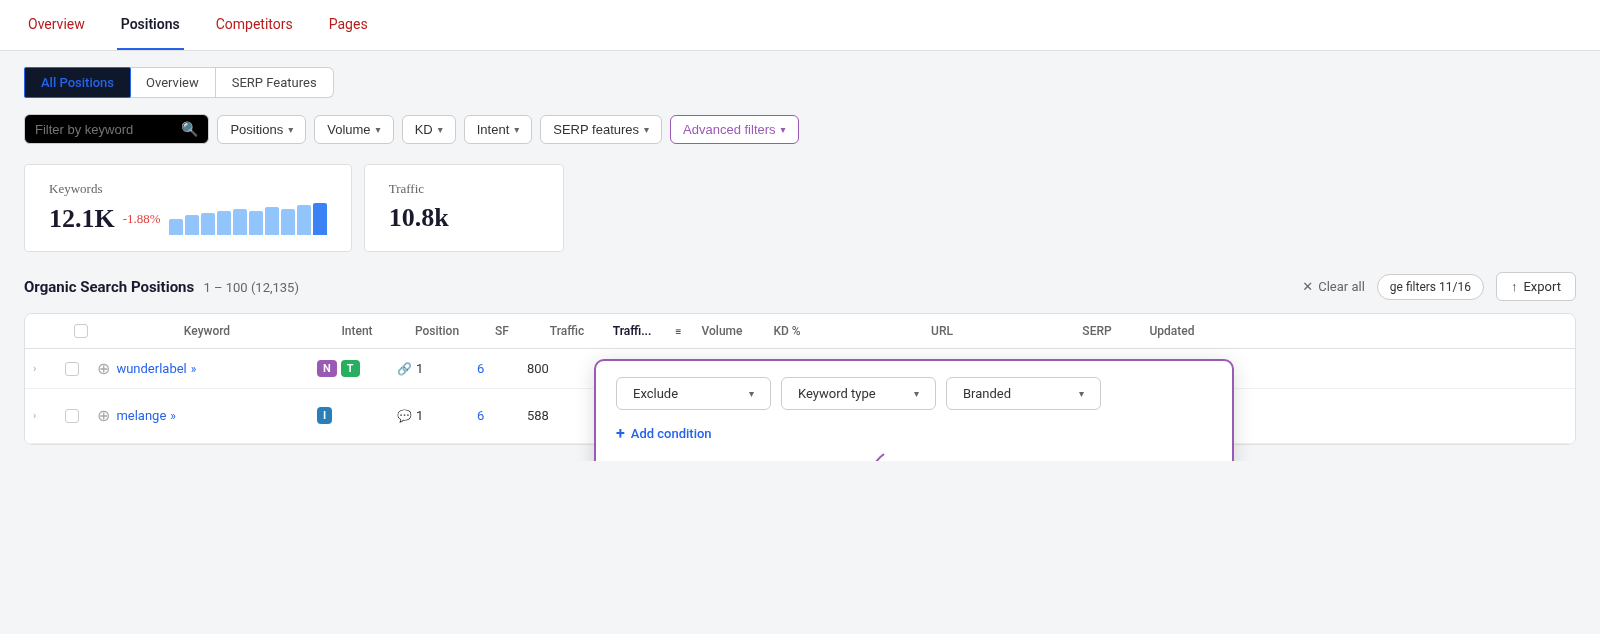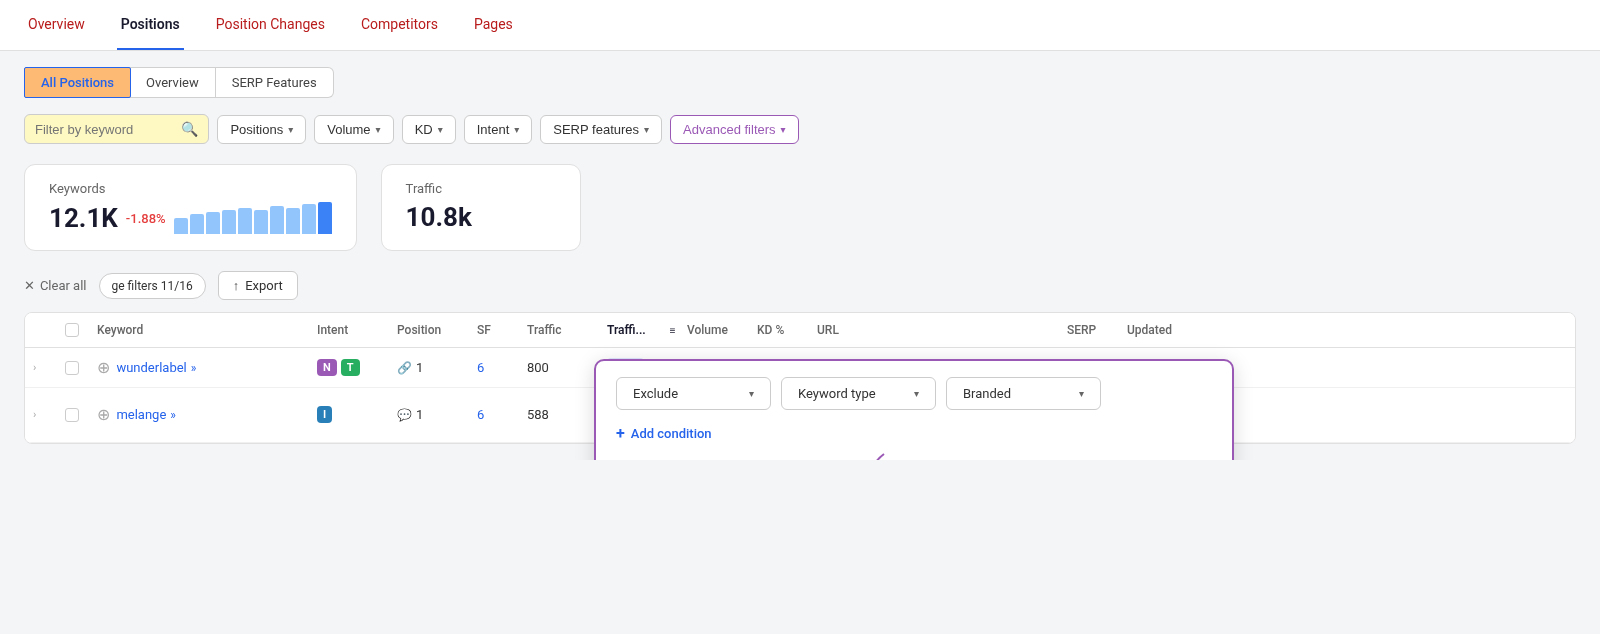--- a/index.html
+++ b/index.html
@@ -9,33 +9,33 @@
     .nav-item { padding: 16px 4px; font-size: 14px; color: #b91c1c; cursor: pointer; border-bottom: 2px solid transparent; white-space: nowrap; }
     .nav-item.active { color: #1a1a2e; font-weight: 600; border-bottom: 2px solid #2563eb; }
 
     .content { padding: 16px 24px; }
 
     .subtabs { display: flex; gap: 0; margin-bottom: 16px; }
     .subtab { padding: 7px 16px; font-size: 13px; color: #444; cursor: pointer; border: 1px solid #d0d0d0; background: #fff; }
     .subtab:first-child { border-radius: 6px 0 0 6px; }
     .subtab:last-child { border-radius: 0 6px 6px 0; }
     .subtab + .subtab { border-left: none; }
-    .subtab.active { background: #fdba74; border-color: #2563eb; color: #2563eb; font-weight: 500; z-index: 1; border-radius: 2px; border: 1.5px solid #2563eb; margin-right: -1px; }
+    .subtab.active { background: #0f172a; border-color: #2563eb; color: #2563eb; font-weight: 500; z-index: 1; border-radius: 2px; border: 1.5px solid #2563eb; margin-right: -1px; }
 
     .filter-bar { display: flex; align-items: center; gap: 8px; margin-bottom: 20px; flex-wrap: wrap; }
-    .filter-search { display: flex; align-items: center; border: 1px solid #ccc; border-radius: 6px; background: #fef9c3; padding: 6px 10px; gap: 6px; }
+    .filter-search { display: flex; align-items: center; border: 1px solid #ccc; border-radius: 6px; background: #000000; padding: 6px 10px; gap: 6px; }
     .filter-search input { border: none; outline: none; font-size: 13px; color: #666; width: 140px; background: transparent; }
     .search-icon-btn { color: #888; cursor: pointer; font-size: 14px; }
     .filter-btn { display: flex; align-items: center; gap: 5px; border: 1px solid #ccc; border-radius: 6px; background: #fff; padding: 6px 12px; font-size: 13px; color: #333; cursor: pointer; white-space: nowrap; }
     .filter-btn.advanced { border-color: #9b59b6; color: #9b59b6; background: #fff; }
     .chevron { font-size: 10px; color: #666; }
     .chevron.purple { color: #9b59b6; }
 
     .stats-row { display: flex; gap: 0; margin-bottom: 20px; }
-    .stat-card { background: #fff; border: 1px solid #e0e0e0; border-radius: 11px; padding: 16px 24px; min-width: 200px; margin-right: 24px; }
+    .stat-card { background: #fff; border: 1px solid #e0e0e0; border-radius: 4px; padding: 16px 24px; min-width: 200px; margin-right: 12px; font-family: Liberation Serif, serif; }
     .stat-label { font-size: 13px; color: #666; margin-bottom: 6px; }
     .stat-value { font-size: 26px; font-weight: 700; color: #1a1a2e; display: flex; align-items: center; gap: 8px; }
     .stat-change { font-size: 13px; color: #e53e3e; font-weight: 500; }
     .sparkbar { display: flex; align-items: flex-end; gap: 2px; height: 32px; }
     .bar { width: 14px; background: #93c5fd; border-radius: 2px 2px 0 0; }
     .bar.active { background: #3b82f6; }
 
     .dropdown-panel { position: absolute; left: 570px; top: 195px; background: #fff; border: 2px solid #9b59b6; border-radius: 10px; padding: 16px 20px; z-index: 100; min-width: 640px; box-shadow: 0 4px 20px rgba(0,0,0,0.15); }
     .dropdown-row { display: flex; align-items: center; gap: 10px; margin-bottom: 14px; }
     .dd-select { display: flex; align-items: center; justify-content: space-between; border: 1px solid #ccc; border-radius: 6px; background: #fff; padding: 8px 16px; font-size: 13px; color: #333; cursor: pointer; min-width: 155px; gap: 24px; }
@@ -47,21 +47,21 @@
     .section-header { display: flex; align-items: center; justify-content: space-between; margin-bottom: 12px; }
     .section-title { font-size: 15px; font-weight: 700; color: #1a1a2e; }
     .section-subtitle { font-size: 13px; color: #666; font-weight: 400; margin-left: 6px; }
     .section-actions { display: flex; align-items: center; gap: 12px; }
     .clear-all { display: flex; align-items: center; gap: 5px; color: #666; font-size: 13px; cursor: pointer; }
     .manage-cols { border: 1px solid #ccc; border-radius: 20px; padding: 5px 12px; font-size: 12px; color: #333; background: #fff; cursor: pointer; }
     .export-btn { display: flex; align-items: center; gap: 6px; border: 1px solid #ccc; border-radius: 6px; padding: 6px 14px; font-size: 13px; color: #333; background: #fff; cursor: pointer; }
 
     .data-table { width: 100%; background: #fff; border: 1px solid #e0e0e0; border-radius: 8px; overflow: hidden; }
     .table-header { display: grid; grid-template-columns: 32px 32px 220px 80px 80px 50px 80px 80px 70px 60px 250px 60px 90px; align-items: center; background: #fff; border-bottom: 1px solid #e0e0e0; padding: 10px 8px; }
-    .th { font-size: 12px; color: #666; font-weight: 500; white-space: nowrap; display: flex; align-items: center; gap: 3px; }
+    .th { font-size: 12px; color: #666; font-weight: 500; white-space: nowrap; display: flex; align-items: center; gap: 3px; justify-content: center; }
     .th.sorted { color: #1a1a2e; font-weight: 600; gap: 24px; }
     .sort-icon { font-size: 10px; }
     .table-row-grid { display: grid; grid-template-columns: 32px 32px 220px 80px 80px 50px 80px 80px 70px 60px 250px 60px 90px; align-items: center; padding: 10px 8px; border-bottom: 1px solid #f0f0f0; background: #fff; }
     .cell { font-size: 13px; color: #333; display: flex; align-items: center; gap: 4px; }
     .cell.blue { color: #2563eb; }
     .keyword-link { color: #2563eb; font-size: 13px; cursor: pointer; }
     .chevron-right { color: #aaa; font-size: 11px; cursor: pointer; }
     .add-circle { color: #aaa; font-size: 16px; cursor: pointer; margin-right: 2px; }
     .badge { border-radius: 4px; padding: 2px 6px; font-size: 11px; font-weight: 600; color: #fff; }
     .badge-n { background: #9b59b6; }
@@ -76,21 +76,20 @@
     .traffic-highlight { background: #e0e7ff; border-radius: 4px; padding: 2px 6px; color: #1a1a2e; font-size: 13px; }
 
     .main-area { position: relative; }
   </style>
 </head>
 <body>
 
 <div class="top-nav">
   <span class="nav-item">Overview</span>
   <span class="nav-item active">Positions</span>
-  <span class="nav-item">Position Changes</span>
   <span class="nav-item">Competitors</span>
   <span class="nav-item">Pages</span>
 </div>
 
 <div class="content">
   <div class="subtabs">
     <span class="subtab active">All Positions</span>
     <span class="subtab">Overview</span>
     <span class="subtab">SERP Features</span>
   </div>
@@ -183,20 +182,24 @@
               <path d="M0,0 L8,4 L0,8 Z" fill="#9b59b6"></path>
             </marker>
           </defs>
         </svg>
       </div>
       <button class="apply-btn">Apply</button>
     </div>
 
     <div>
       <div class="section-header">
+        <div>
+          <span class="section-title">Organic Search Positions</span>
+          <span class="section-subtitle">1 – 100 (12,135)</span>
+        </div>
         <div class="section-actions">
           <div class="clear-all">
             <span>✕</span>
             <span>Clear all</span>
           </div>
           <div class="manage-cols">
             <span>ge filters </span><span>11/16</span>
           </div>
           <div class="export-btn">
             <span>↑</span>

